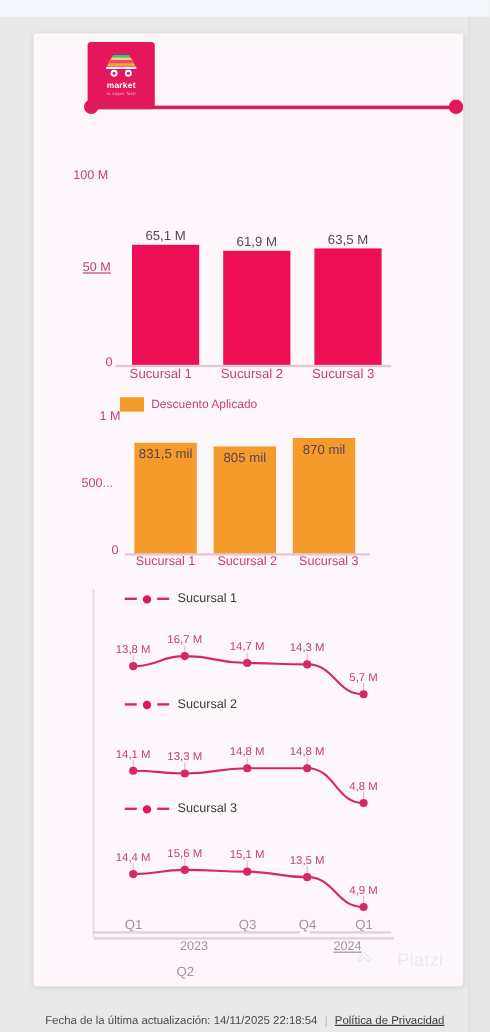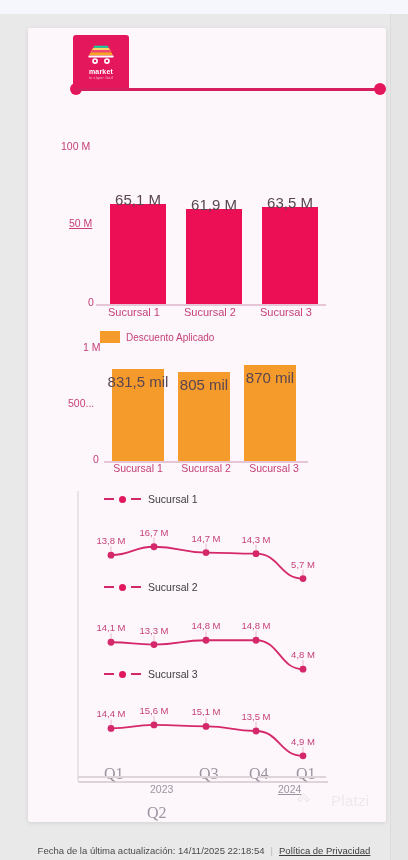--- a/index.html
+++ b/index.html
@@ -71,21 +71,21 @@
     display: flex; align-items: center; gap: 10px;
   }
   .pin-icon { width: 36px; height: 38px; display: block; }
   .title-text {
     font-size: 16.5px; color: #d5286b; letter-spacing: .1px; white-space: nowrap;
   }
 
   
   .axis-label { font-size: 10.5px; color: #c5417a; }
   .cat-label  { font-size: 11px;   color: #c5417a; }
-  .val-label  { font-size: 15px;  color: #5a4550; }
+  .val-label  { font-size: 11px;  color: #5a4550; }
   #bars1-ylab-100 { position: absolute; left: 61px; top: 140px; }
   #bars1-ylab-50  { position: absolute; left: 69px; top: 217px; text-decoration: underline; }
   #bars1-ylab-0   { position: absolute; left: 88px; top: 296px; }
   .bars1-area { position: absolute; left: 96px; top: 150px; width: 230px; height: 155px; }
   .bars1-axis {
     position: absolute; left: 96px; top: 304px; width: 230px; height: 1.5px;
     background: #e6c6d6;
   }
   .bar1 {
     position: absolute; bottom: 0; width: 56px; background: #ec0f55;
@@ -139,21 +139,21 @@
   .line-legend .lbl { font-size: 10.5px; color: #3c3c3c; margin-left: 2px; }
 
   .lines-svg { position: absolute; left: 0; top: 0; width: 358px; height: 310px; }
 
   .xaxis-line {
     position: absolute; left: 78px; top: 781px; width: 250px; height: 1.5px;
     background: #ddd3d9;
   }
   .xticks { position: absolute; left: 78px; top: 765px; width: 250px; }
   .xticks span {
-    position: absolute; font-size: 16px; color: #9e93a0; font-family: Liberation Serif, serif;
+    position: absolute; font-size: 11px; color: #9e93a0;
   }
   .yearline {
     position: absolute; top: 776px; height: 1.5px; background: #ddd3d9;
   }
   .years span {
     position: absolute; top: 783px; font-size: 10.5px; color: #9e93a0;
   }
 
   
   .watermark {

